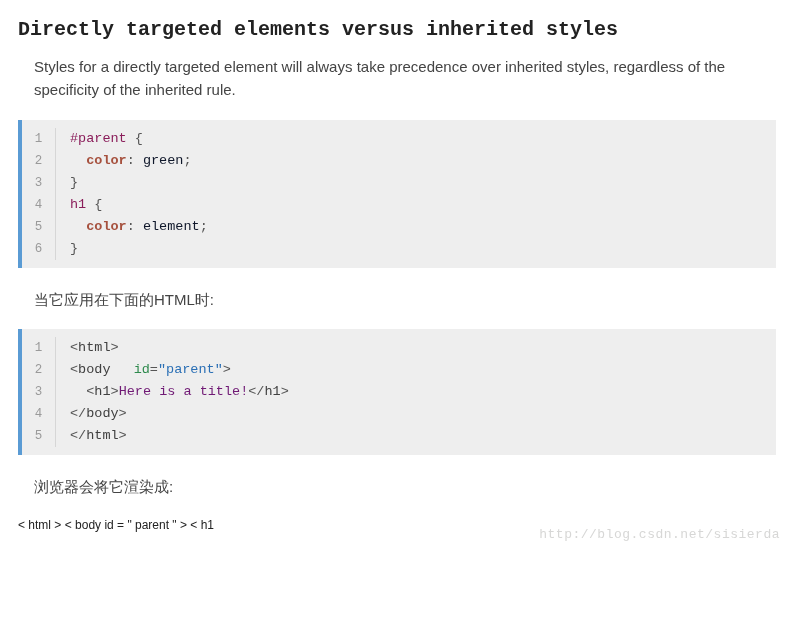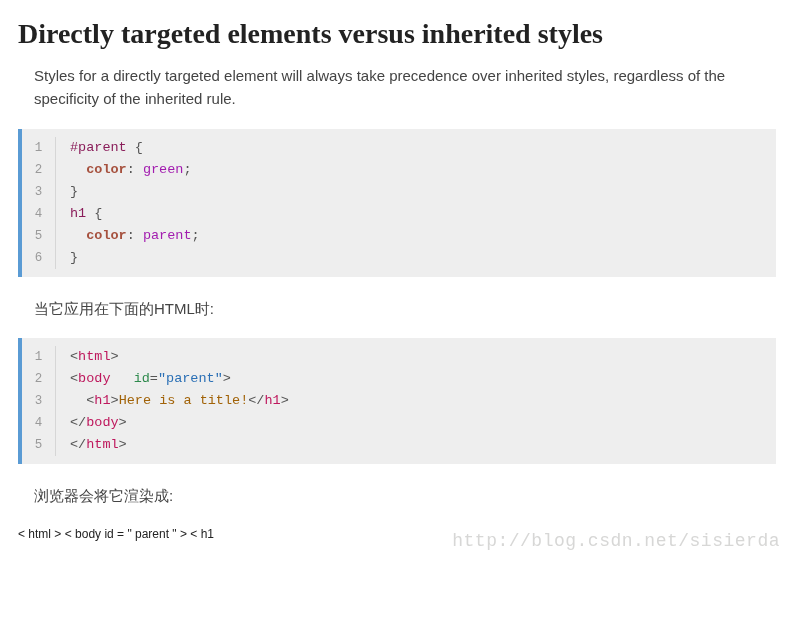--- a/index.html
+++ b/index.html
@@ -6,23 +6,23 @@
   body {
     margin: 0;
     padding: 18px 18px 12px 18px;
     font-family: Arial, "Helvetica Neue", Helvetica, sans-serif;
     color: #333;
     width: 794px;
     background: #fff;
     position: relative;
   }
   h2.article-heading {
-    font-family: Liberation Serif, serif;
+    font-family: Liberation Mono, monospace;
     font-weight: 700;
-    font-size: 28px;
+    font-size: 20px;
     color: #222;
     margin: 0 0 14px 0;
   }
   p.body-text {
     font-size: 15px;
     line-height: 1.55;
     color: #444;
     margin: 0 0 18px 16px;
   }
   .code-block {
@@ -46,38 +46,38 @@
     flex-shrink: 0;
     font-size: 12.5px;
   }
   .code-content {
     padding-left: 14px;
     white-space: pre;
     text-align: right;
   }
   .tok-selector { color: #8a1d5a; }
   .tok-prop     { color: #a6513e; font-weight: bold; }
-  .tok-value    { color: #a21caf; }
+  .tok-value    { color: #0f172a; }
   .tok-punct    { color: #555; }
-  .tok-tag      { color: #be185d; }
+  .tok-tag      { color: #404040; }
   .tok-attrname { color: #2e8a4d; margin-left: 15px; }
   .tok-attrval  { color: #2a6fb5; }
-  .tok-text     { color: #a16207; }
+  .tok-text     { color: #701a75; }
   .rendered-output {
     font-size: 12px;
     line-height: 1.5;
     color: #222;
     margin-top: 6px;
   }
   .watermark {
     position: absolute;
     right: 14px;
     bottom: 4px;
     font-family: "Courier New", monospace;
-    font-size: 18px;
+    font-size: 13px;
     color: #d7d7d6;
     letter-spacing: 0.5px;
     pointer-events: none;
   }
 </style>
 </head>
 <body>
 
 <h2 class="article-heading">Directly targeted elements versus inherited styles</h2>
 
@@ -95,21 +95,21 @@
     <div class="code-line">
       <div class="gutter">3</div>
       <div class="code-content"><span class="tok-punct">}</span></div>
     </div>
     <div class="code-line">
       <div class="gutter">4</div>
       <div class="code-content"><span class="tok-selector">h1</span><span class="tok-punct"> {</span></div>
     </div>
     <div class="code-line">
       <div class="gutter">5</div>
-      <div class="code-content"><span class="tok-text">  </span><span class="tok-prop">color</span><span class="tok-punct">: </span><span class="tok-value">parent</span><span class="tok-punct">;</span></div>
+      <div class="code-content"><span class="tok-text">  </span><span class="tok-prop">color</span><span class="tok-punct">: </span><span class="tok-value">element</span><span class="tok-punct">;</span></div>
     </div>
     <div class="code-line">
       <div class="gutter">6</div>
       <div class="code-content"><span class="tok-punct">}</span></div>
     </div>
   </div>
 
 <p class="body-text">当它应用在下面的HTML时:</p>
 
 <div class="code-block" id="code2">

